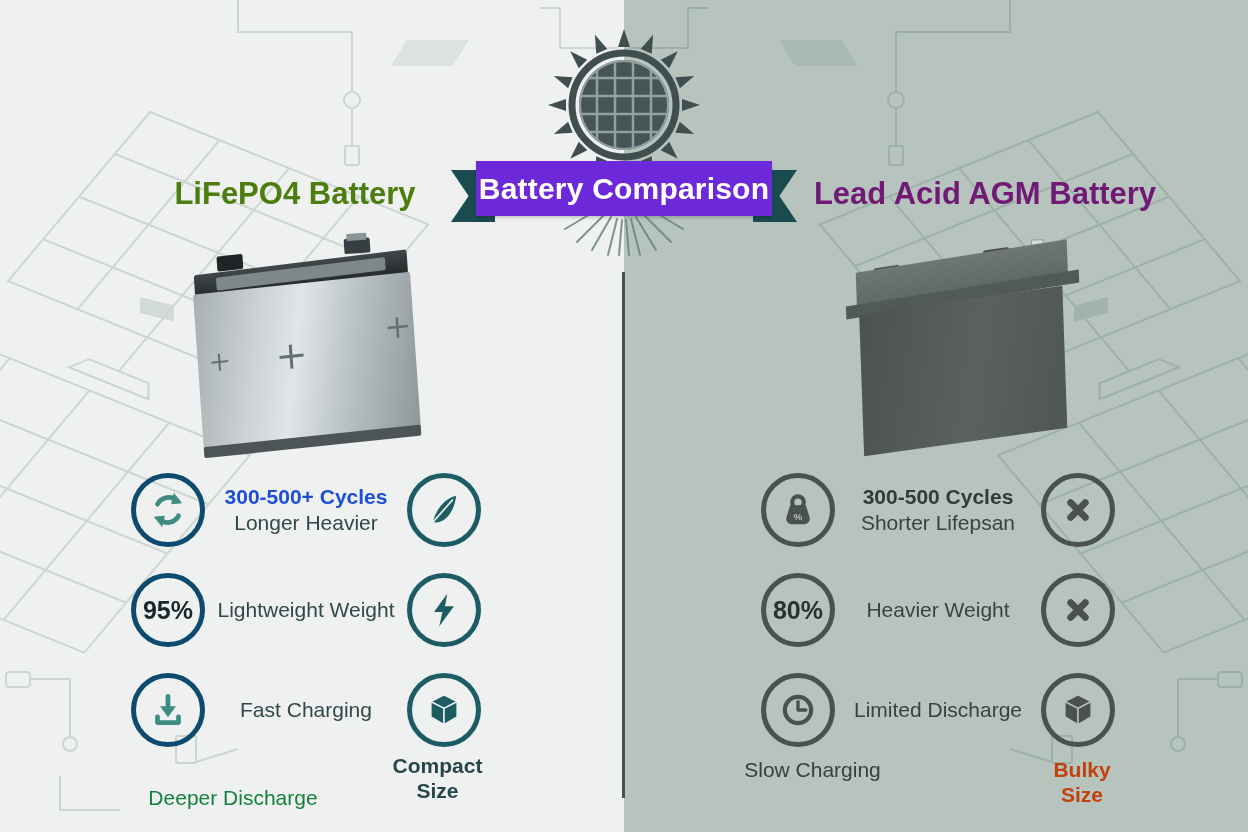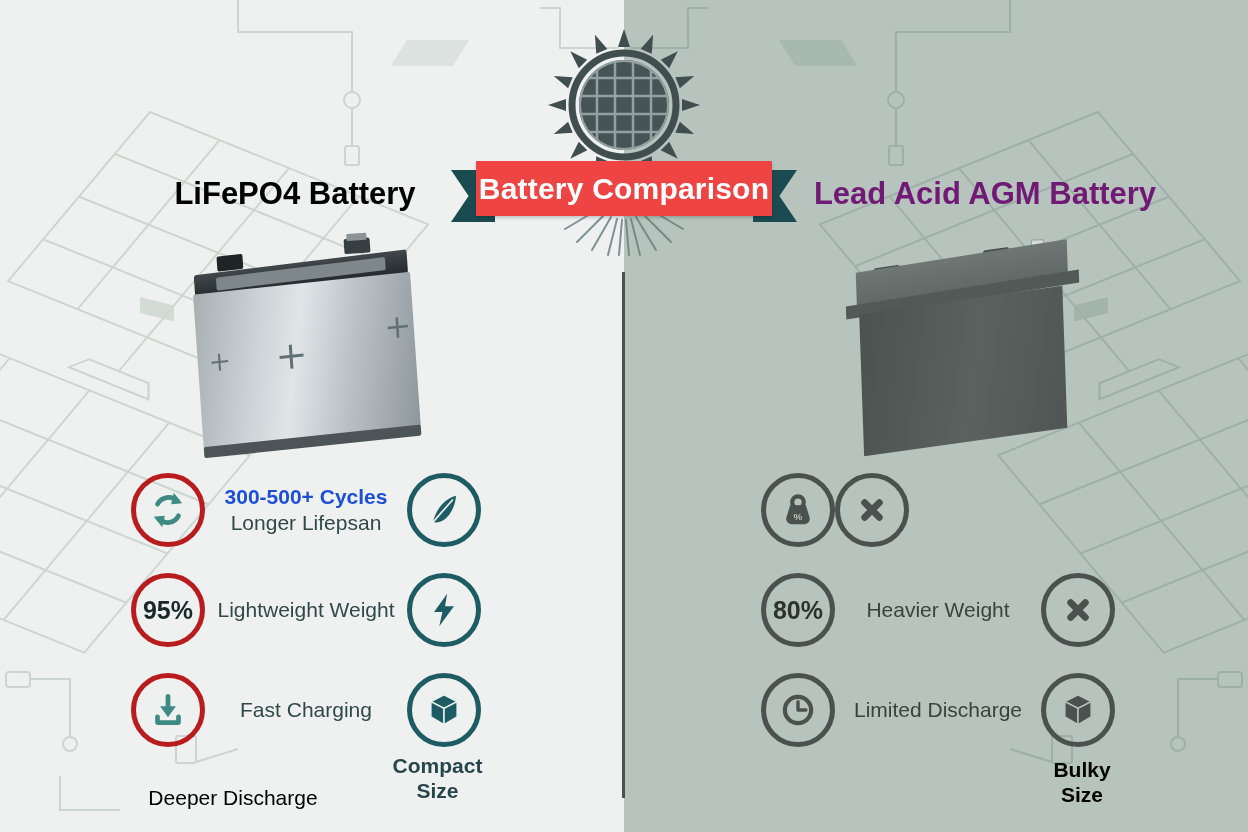--- a/index.html
+++ b/index.html
@@ -19,29 +19,29 @@
 
   
   .sun{left:544px;top:25px;width:160px;height:160px;}
   .rays{left:0;top:0;width:1248px;height:832px;pointer-events:none;}
 
   
   .ribbon-tail{top:170px;width:44px;height:52px;background:#1a4b51;}
   .tail-l{left:451px;clip-path:polygon(0 0,100% 0,100% 100%,0 100%,40% 50%);}
   .tail-r{left:753px;clip-path:polygon(0 0,100% 0,60% 50%,100% 100%,0 100%);}
   .ribbon-main{
-    left:476px;top:161px;width:296px;height:55px;background:#ef4444;
+    left:476px;top:161px;width:296px;height:55px;background:#6d28d9;
     display:flex;align-items:center;justify-content:center;
     color:#fff;font-size:30px;font-weight:bold;letter-spacing:.2px;
     box-shadow:0 2px 3px rgba(0,0,0,.18);
   }
 
   
   .col-title{font-size:31px;font-weight:bold;text-align:center;}
-  .title-left{left:120px;top:176px;width:350px;color:#000000;}
+  .title-left{left:120px;top:176px;width:350px;color:#4d7c0f;}
   .title-right{left:810px;top:176px;width:350px;color:#701a75;}
 
   
   .battery-left{left:193px;top:240px;width:230px;height:215px;transform:rotate(-4deg);}
   .bl-lid{position:absolute;left:6px;top:22px;width:214px;height:24px;border-radius:3px;
     background:linear-gradient(#41484b,#23282b);transform:skewY(-3deg);}
   .bl-inset{position:absolute;left:28px;top:27px;width:170px;height:13px;background:#7e888b;
     transform:skewY(-3deg);border-radius:2px;}
   .bl-term{position:absolute;width:26px;height:15px;background:#1f2426;border-radius:2px;}
   .bl-term-a{left:30px;top:10px;transform:skewY(-3deg);}
@@ -84,33 +84,33 @@
   .t-bold{font-size:21px;font-weight:bold;line-height:26px;}
   .t-reg{font-size:21px;line-height:26px;}
   .left-ink .t-bold{color:#1d4ed8;}
   .left-ink .t-reg{color:#31484a;}
   .right-ink .t-bold{color:#333b39;}
   .right-ink .t-reg{color:#3a423f;}
 
   .circ{width:74px;height:74px;border-radius:50%;display:flex;align-items:center;
     justify-content:center;flex:0 0 auto;}
   .circ svg{width:42px;height:42px;}
-  .circ.teal{border:5px solid #b91c1c;}
+  .circ.teal{border:5px solid #0c4a6e;}
   .circ.dteal{border:5px solid #1d5c63;}
   .circ.gray{border:5px solid #4a514e;}
   .badge{font-size:25px;font-weight:bold;}
   .badge-l{color:#18272a;}
   .badge-r{color:#2b3230;}
 
   
   .bottom-label{font-size:21px;text-align:center;}
-  .lbl-deeper{left:108px;top:786px;width:250px;color:#000000;}
+  .lbl-deeper{left:108px;top:786px;width:250px;color:#15803d;}
   .lbl-compact{left:360px;top:753px;width:155px;font-weight:bold;color:#27464b;line-height:25px;}
   .lbl-slow{left:690px;top:758px;width:245px;color:#383f3d;}
-  .lbl-bulky{left:1012px;top:757px;width:140px;font-weight:bold;color:#000000;line-height:25px;}
+  .lbl-bulky{left:1012px;top:757px;width:140px;font-weight:bold;color:#c2410c;line-height:25px;}
 </style>
 </head>
 <body>
 
 <div class="canvas">
 
   <div class="abs bg-left"></div>
   <div class="abs bg-right"></div>
 
   <svg class="abs deco deco-left" viewBox="0 0 624 832">
@@ -282,21 +282,21 @@
     <div class="circ teal">
       <svg viewBox="0 0 40 40" fill="none" stroke="#3d8b82" stroke-width="4.5" stroke-linecap="round">
         <path d="M10 14.5 A 12 12 0 0 1 29 11.5"></path>
         <polygon points="25.5,3.5 33.5,13.5 23,14.5" fill="#3d8b82" stroke="none"></polygon>
         <path d="M30 25.5 A 12 12 0 0 1 11 28.5"></path>
         <polygon points="14.5,36.5 6.5,26.5 17,25.5" fill="#3d8b82" stroke="none"></polygon>
       </svg>
     </div>
     <div class="row-text">
       <div class="t-bold">300-500+ Cycles</div>
-      <div class="t-reg">Longer Lifepsan</div>
+      <div class="t-reg">Longer Heavier</div>
     </div>
     <div class="circ dteal">
       <svg viewBox="0 0 40 40">
         <path d="M31.5 6.5 C 22 8.5, 12 19, 9.5 31.5 C 11.5 32, 14 32, 16 31.3 C 25 28, 30.5 17.5, 31.5 6.5 Z" fill="#1d5c63"></path>
         <path d="M9.5 31.5 L 28.5 10" stroke="#eff1f0" stroke-width="1.6" fill="none"></path>
       </svg>
     </div>
   </div>
 
   <div class="abs row row-l left-ink" style="top:568px">
@@ -342,20 +342,24 @@
   </div>
 
   <div class="abs row row-r right-ink" style="top:468px">
     <div class="circ gray">
       <svg viewBox="0 0 40 40">
         <circle cx="20" cy="12.5" r="5.5" fill="none" stroke="#4a514e" stroke-width="4"></circle>
         <path d="M12.5 15.5 h15 l3.5 11.5 a5 5 0 0 1 -4.8 6.5 h-12.4 a5 5 0 0 1 -4.8 -6.5 Z" fill="#4a514e"></path>
         <text x="20" y="29.5" font-size="9.5" font-weight="bold" fill="#b7c3bd" text-anchor="middle">%</text>
       </svg>
     </div>
+    <div class="row-text">
+      <div class="t-bold">300-500 Cycles</div>
+      <div class="t-reg">Shorter Lifepsan</div>
+    </div>
     <div class="circ gray">
       <svg viewBox="0 0 40 40" stroke="#4a514e" stroke-width="6.5" stroke-linecap="round">
         <path d="M13 13 L27 27 M27 13 L13 27"></path>
       </svg>
     </div>
   </div>
 
   <div class="abs row row-r right-ink" style="top:568px">
     <div class="circ gray">
       <span class="badge badge-r">80%</span>
@@ -384,18 +388,19 @@
       <svg viewBox="0 0 40 40">
         <g fill="#4a514e" stroke="#b7c3bd" stroke-width="1.4" stroke-linejoin="round">
           <polygon points="20,5.5 32.5,12 20,18.5 7.5,12"></polygon>
           <polygon points="7.5,12 20,18.5 20,34 7.5,26.5"></polygon>
           <polygon points="32.5,12 20,18.5 20,34 32.5,26.5"></polygon>
         </g>
       </svg>
     </div>
   </div>
 
+  <div class="abs bottom-label lbl-slow">Slow Charging</div>
   <div class="abs bottom-label lbl-bulky">
     <div>Bulky</div>
     <div>Size</div>
   </div>
 
 </div>
 
 </body></html>

